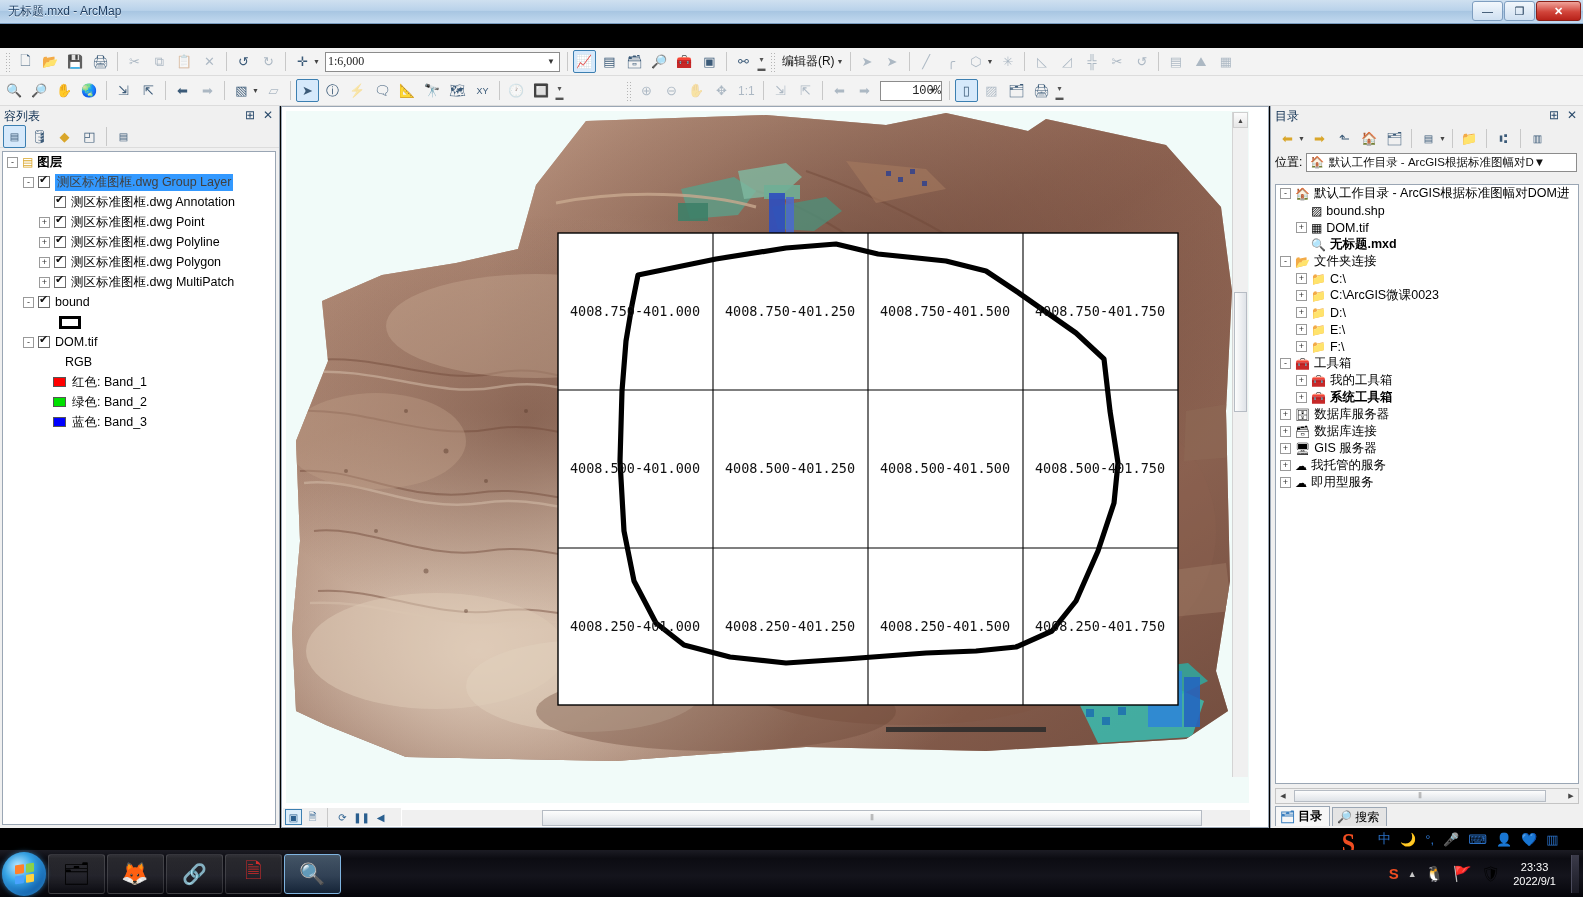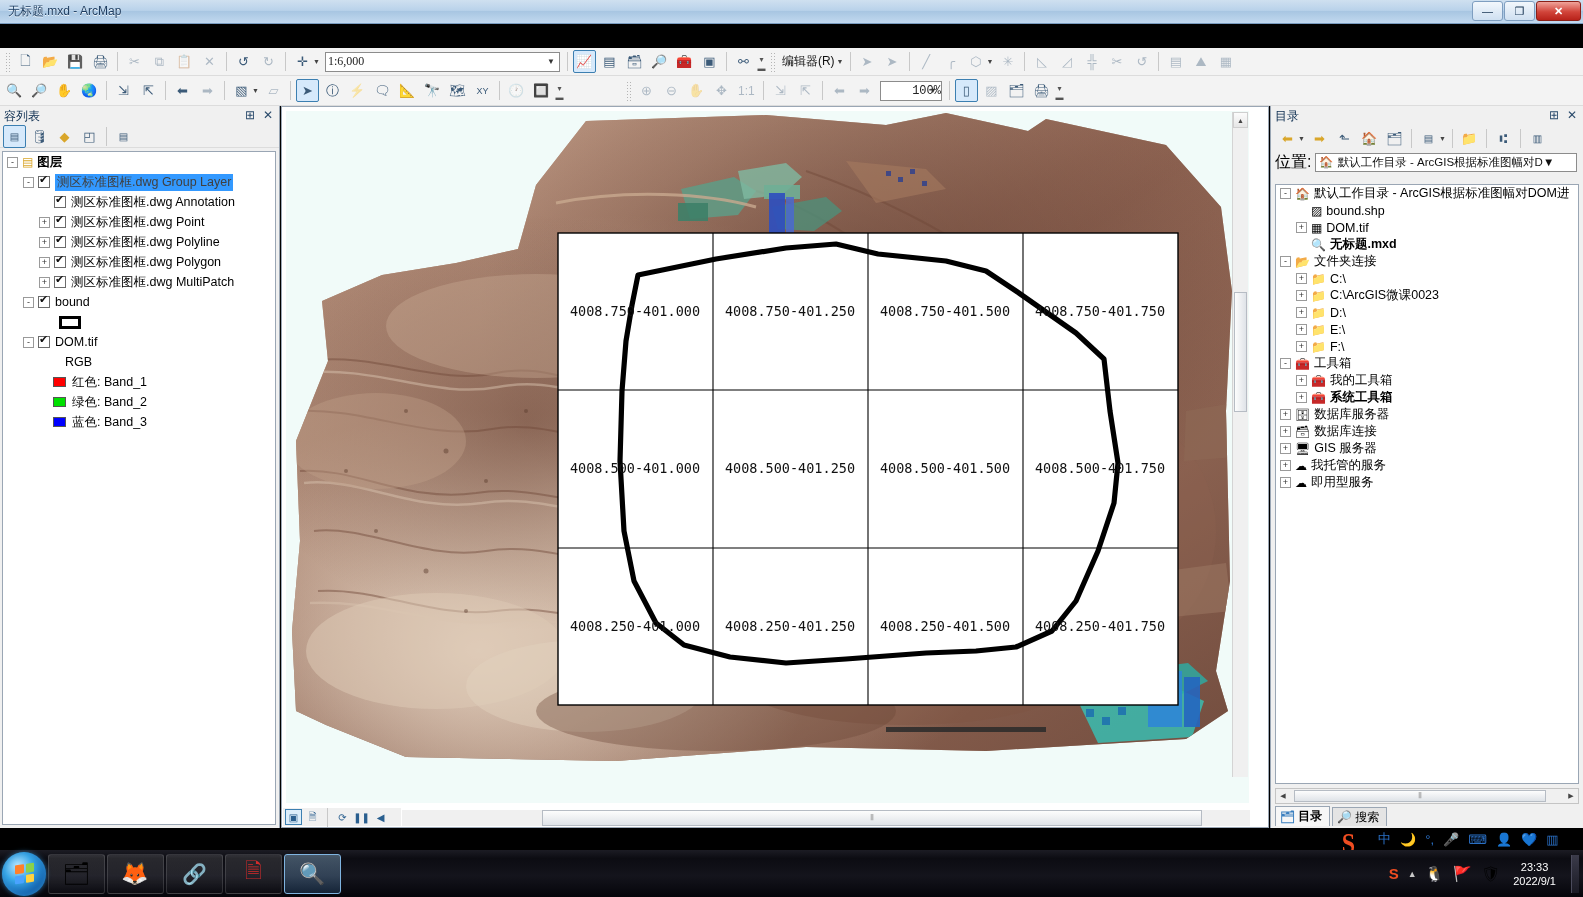--- a/index.html
+++ b/index.html
@@ -154,21 +154,21 @@
             align-items:center; justify-content:center; font-size:10px; color:#2a5f8f; }
   .mb-btn.on { border:1px solid #3c7fb1; background:#dceefb; }
 
   
   .catalog {
     position:absolute; left:1270px; top:106px; width:313px; height:722px;
     background:#f0f0f0; border-left:1px solid #9aa6b4;
   }
   .cat-toolbar { height:24px; display:flex; align-items:center; padding-left:4px; }
   .loc-row { height:24px; display:flex; align-items:center; padding-left:4px; gap:4px; }
-  .loc-label { font-size:16px; color:#000; }
+  .loc-label { font-size:12px; color:#000; }
   .loc-combo {
     flex:1; height:19px; margin-right:6px; border:1px solid #8c8c8c; background:#fff;
     display:flex; align-items:center; font-size:11.5px; color:#111; position:relative; padding-left:3px;
     overflow:hidden; white-space:nowrap;
   }
   .cat-body {
     position:absolute; left:4px; top:78px; right:4px; bottom:44px;
     background:#fff; border:1px solid #9aa6b4; overflow:hidden;
   }
   .cat-row { display:flex; align-items:center; height:17px; font-size:12.5px; color:#000; }

